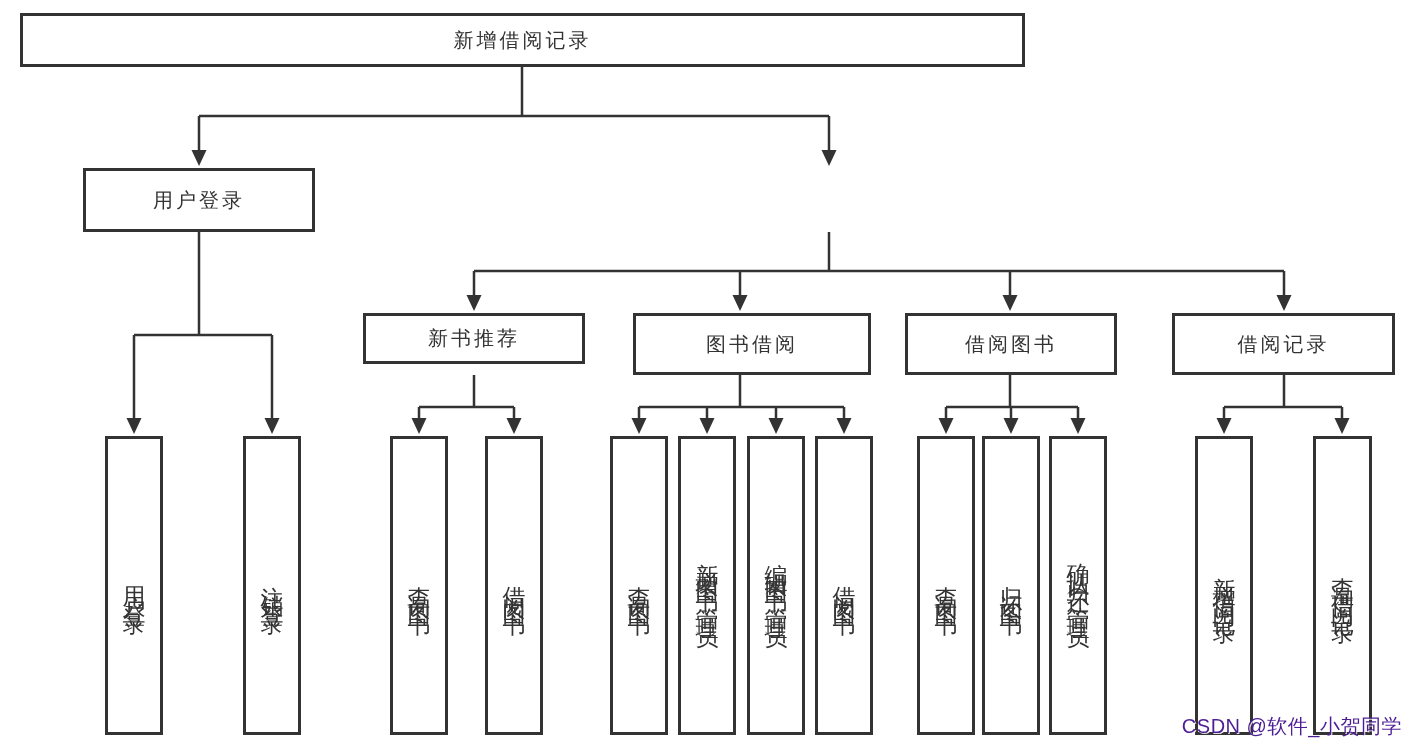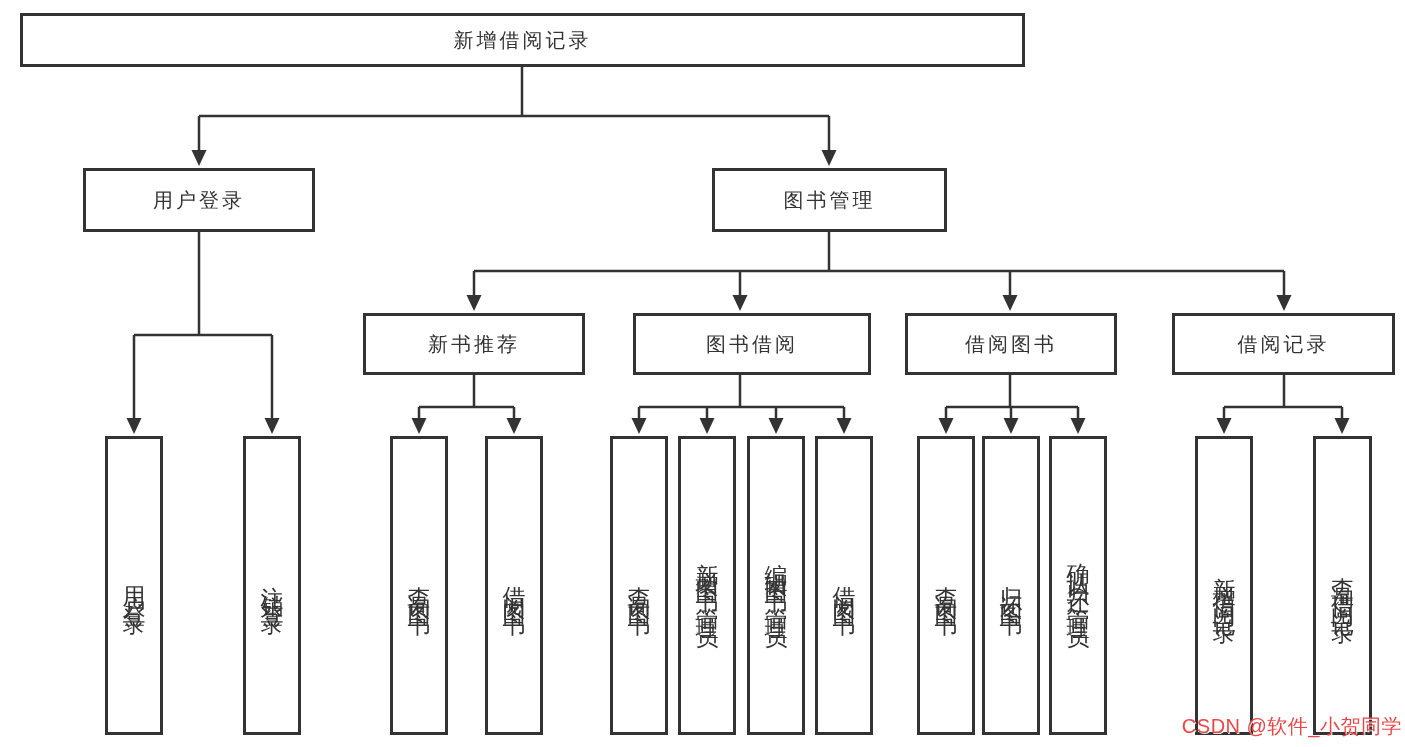--- a/index.html
+++ b/index.html
@@ -37,21 +37,21 @@
     letter-spacing:9px;
     line-height:1;
   }
   .leaf span{display:block;}
   #watermark{
     position:absolute;
     right:3px;
     bottom:7px;
     z-index:3;
     font-size:20px;
-    color:#ef4444;
+    color:#4c1d95;
     letter-spacing:0.5px;
     text-shadow:1px 1px 0 rgba(255,255,255,0.85);
     white-space:nowrap;
   }
 </style>
 </head>
 <body>
 
 <div id="stage">
 
@@ -88,25 +88,22 @@
     </g>
   </svg>
 
   <div class="box hbox" style="left:20px;top:13px;width:1005px;height:54px">
     <span>新增借阅记录</span>
   </div>
 
   <div class="box hbox" style="left:83px;top:168px;width:232px;height:64px">
     <span>用户登录</span>
   </div>
-  <div class="box hbox" style="left:712px;top:168px;width:235px;height:64px">
-    <span>图书管理</span>
-  </div>
 
-  <div class="box hbox" style="left:363px;top:313px;width:222px;height:62px">
+  <div class="box hbox" style="left:363px;top:313px;width:222px;height:51px">
     <span>新书推荐</span>
   </div>
   <div class="box hbox" style="left:633px;top:313px;width:238px;height:62px">
     <span>图书借阅</span>
   </div>
   <div class="box hbox" style="left:905px;top:313px;width:212px;height:62px">
     <span>借阅图书</span>
   </div>
   <div class="box hbox" style="left:1172px;top:313px;width:223px;height:62px">
     <span>借阅记录</span>

